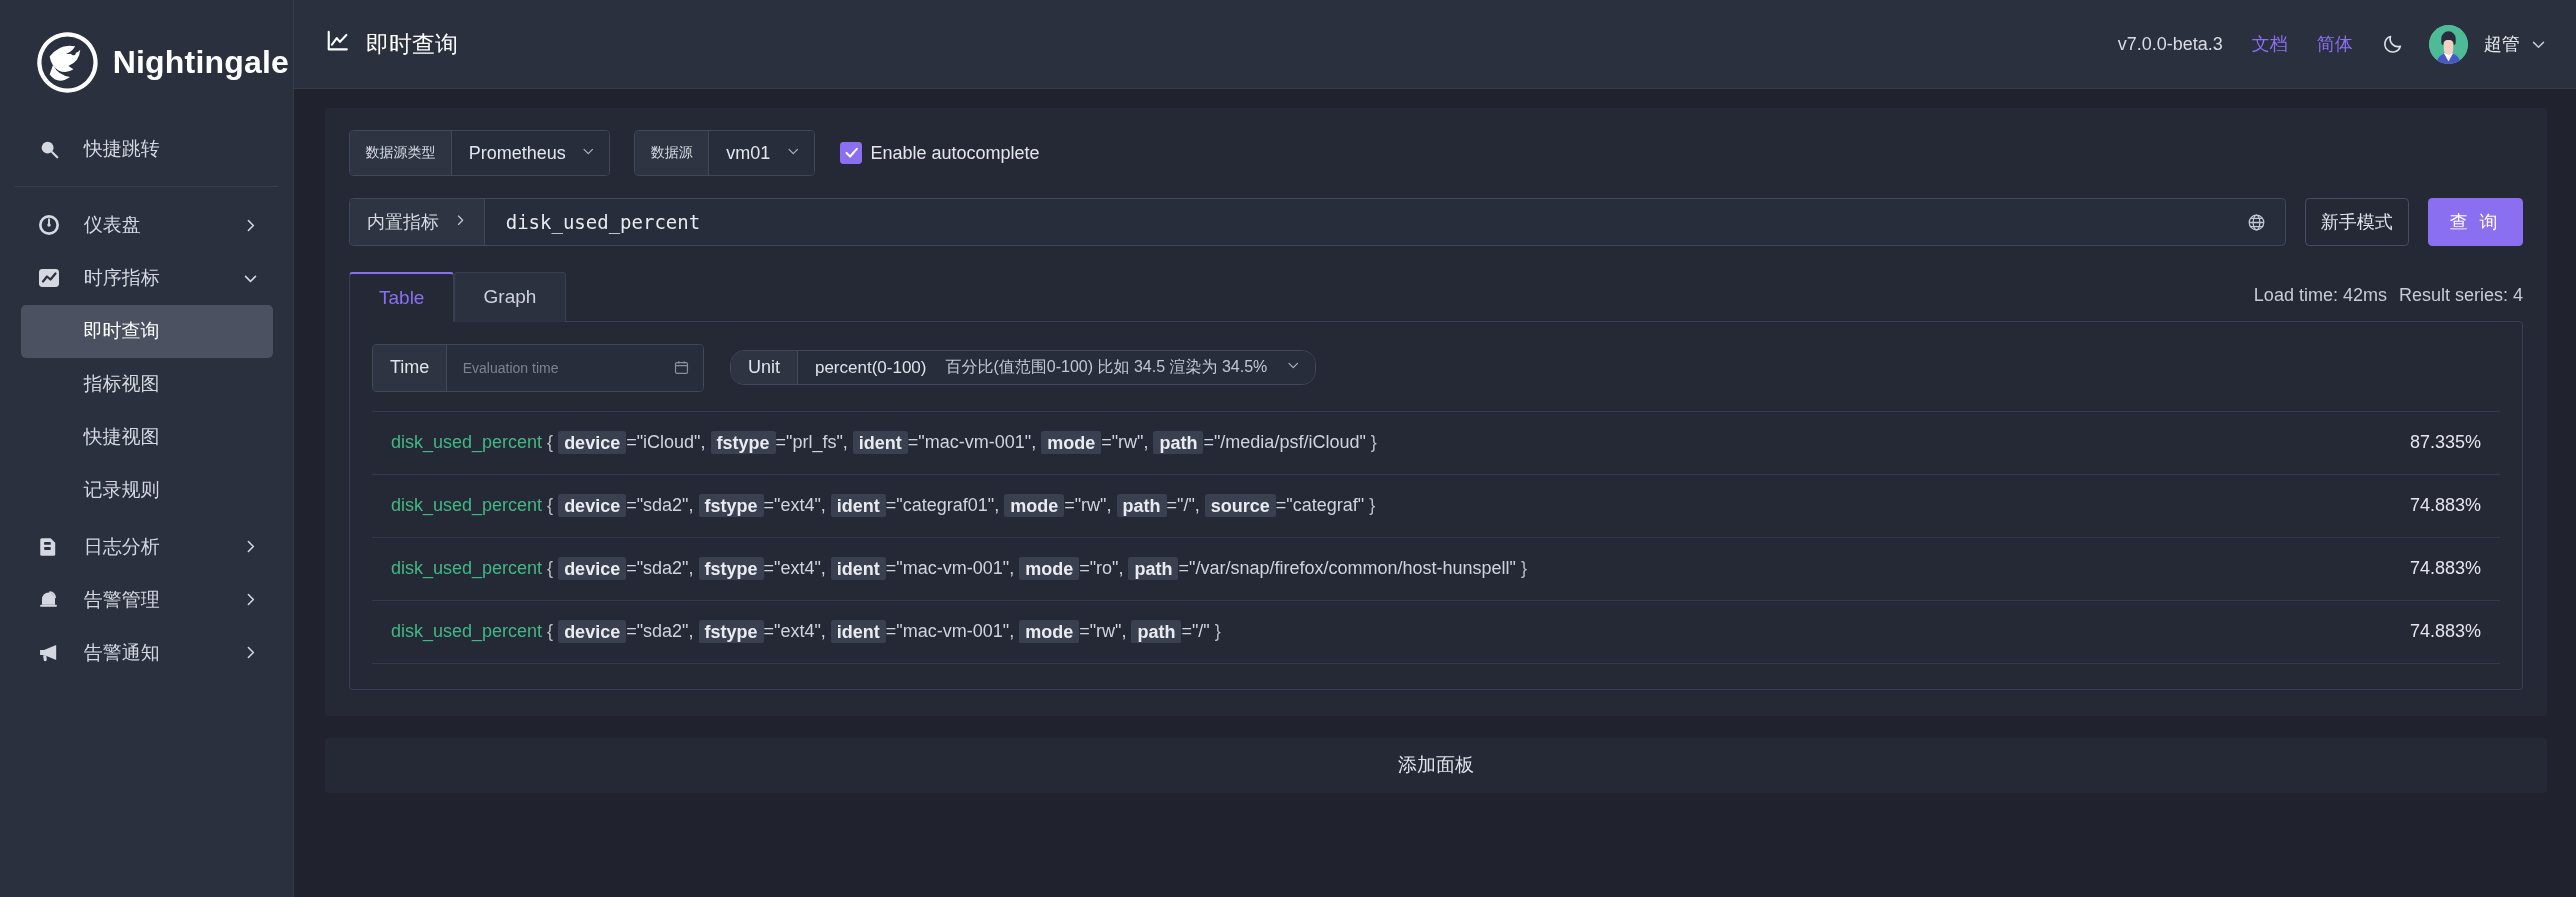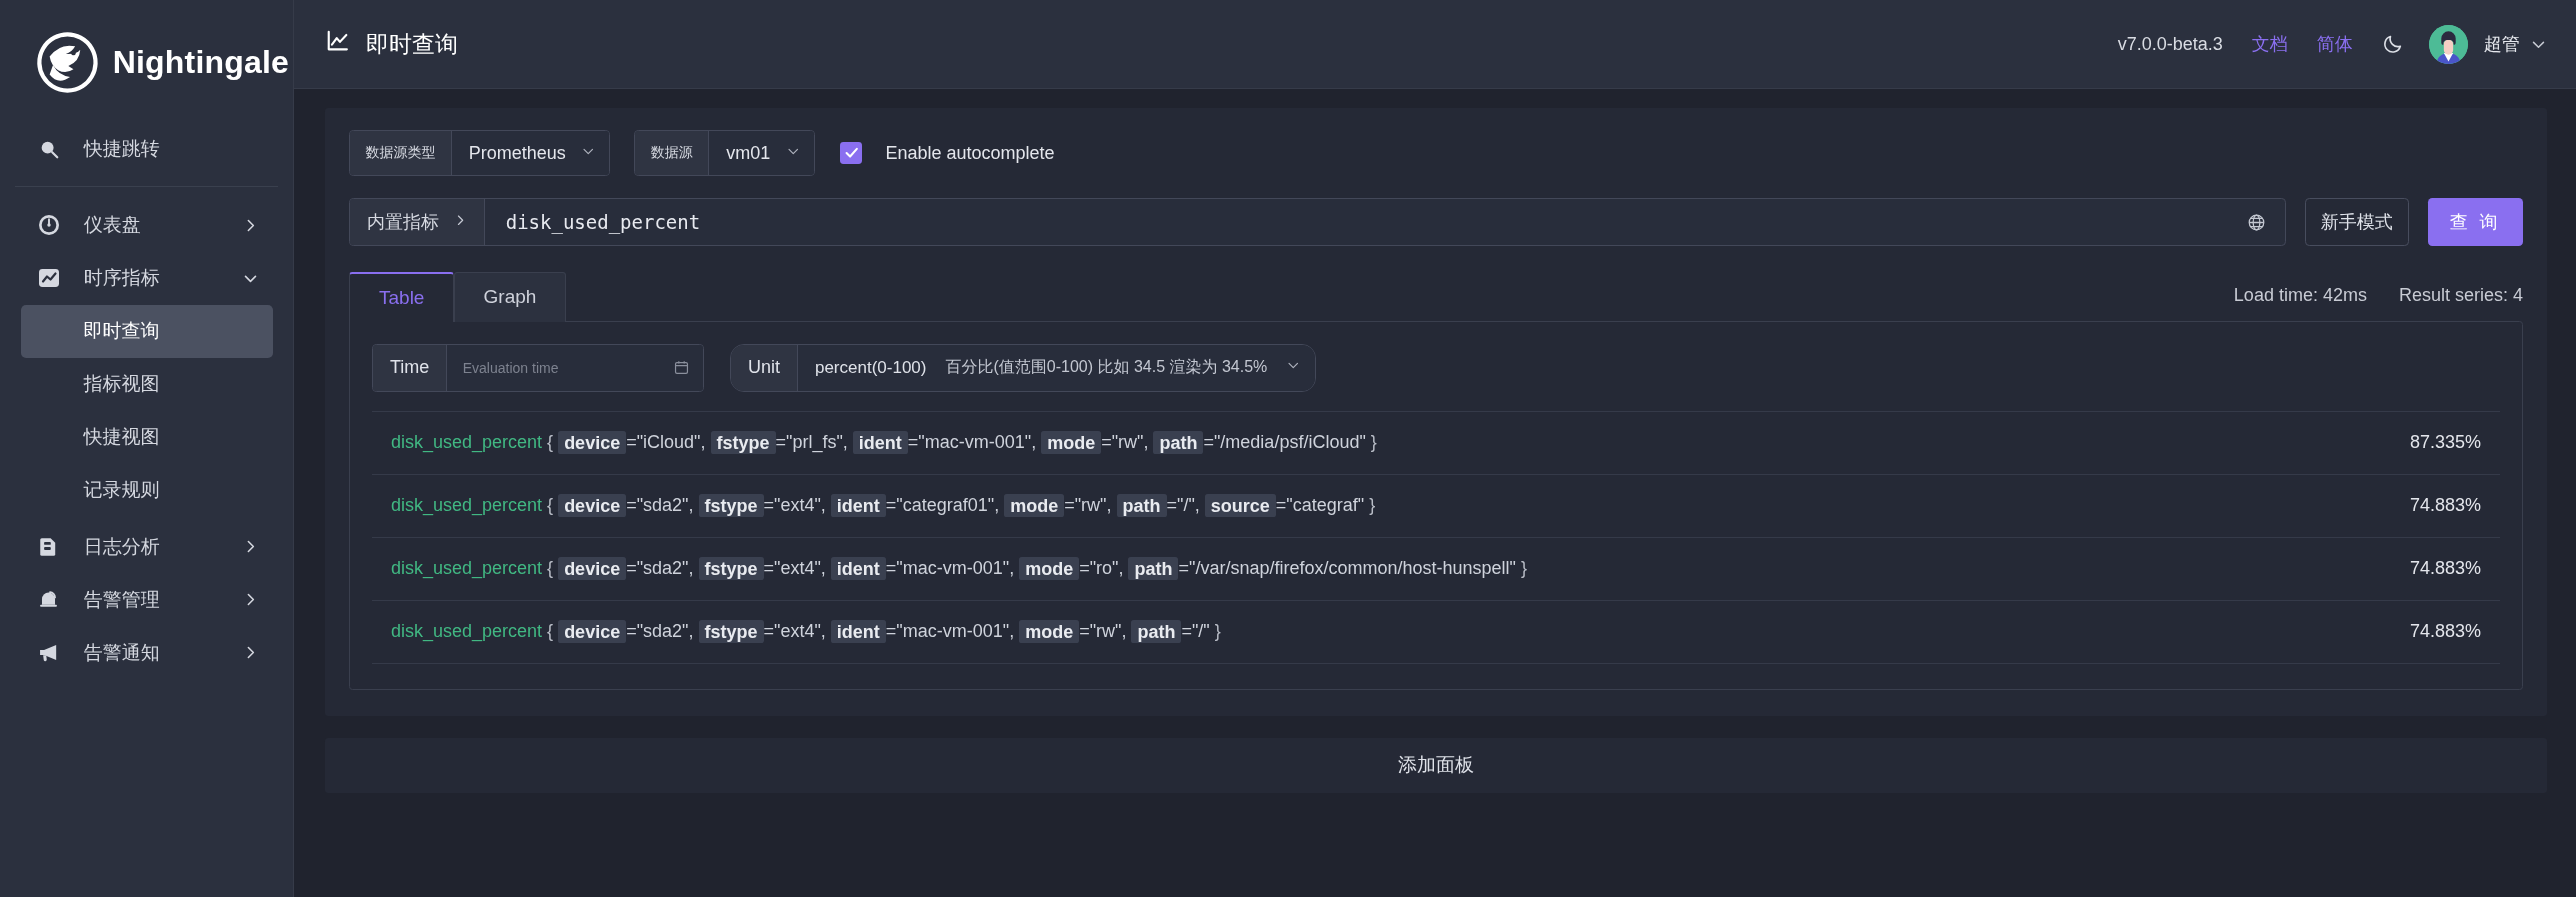--- a/index.html
+++ b/index.html
@@ -81,21 +81,21 @@
     background: #2f3442; color: #d7dae2; font-size: 14px;
     display: flex; align-items: center; padding: 0 15.4px;
     border-right: 0.9px solid #434859; white-space: nowrap;
   }
   .grp-select {
     background: #282d3b; color: #e4e6ec; font-size: 18px;
     display: flex; align-items: center; gap: 15.4px;
     padding: 0 13.7px 0 17px; cursor: pointer; white-space: nowrap;
   }
   .gap-28 { width: 24px; }
-  .checkwrap { display: flex; align-items: center; gap: 23px; margin-left: 25.6px; cursor: pointer; }
+  .checkwrap { display: flex; align-items: center; gap: 8px; margin-left: 25.6px; cursor: pointer; }
   .checkbox {
     width: 22px; height: 22px; border-radius: 3.4px; background: #8a6ff0;
     display: flex; align-items: center; justify-content: center;
   }
   .check-label { color: #e4e6ec; font-size: 18px; }
 
   
   .row2 { display: flex; align-items: stretch; gap: 0; margin-top: 22px; height: 48px; }
   .qbox { flex: 1; display: flex; align-items: stretch; border: 0.9px solid #434859; border-radius: 4.3px; background: #282d3b; overflow: hidden; }
   .qprefix {
@@ -124,36 +124,36 @@
     padding: 0 29px; font-size: 19px; cursor: pointer;
     border: 0.9px solid #3a3f4e; border-bottom: none;
     border-radius: 3.4px 3.4px 0 0; color: #cfd2db;
     background: #2c313f; position: relative; margin-right: -0.9px;
   }
   .tab.active {
     background: #252936; color: #8a6ff0;
     border-color: #3a3f4e; border-top: 2.6px solid #8a6ff0;
     z-index: 2;
   }
-  .tabs-meta { margin-left: auto; display: flex; gap: 32px; color: #c8cbd4; font-size: 18px; padding-bottom: 15.4px; }
+  .tabs-meta { margin-left: auto; display: flex; gap: 12px; color: #c8cbd4; font-size: 18px; padding-bottom: 15.4px; }
 
   .panel {
     border: 0.9px solid #3a3f4e; border-radius: 0 3.4px 3.4px 3.4px;
     background: #252936; padding: 22px 22px 25.6px 22px; margin-top: -0.9px;
   }
 
   .row3 { display: flex; align-items: center; }
   .time-grp { display: flex; align-items: stretch; border: 0.9px solid #434859; border-radius: 4.3px; height: 48px; overflow: hidden; }
   .time-label { background: #2f3442; color: #e0e3ea; font-size: 18px; display: flex; align-items: center; padding: 0 17px; border-right: 0.9px solid #434859; }
   .time-input {
     background: #282d3b; width: 256px; display: flex; align-items: center;
     padding: 0 13.7px 0 15.4px; color: #7d828f; font-size: 14px;
   }
   .cal-icon { margin-left: auto; display: flex; align-items: center; }
-  .unit-grp { display: flex; align-items: stretch; border: 0.9px solid #434859; border-radius: 14px; height: 48px; overflow: hidden; margin-left: 25.6px; }
+  .unit-grp { display: flex; align-items: stretch; border: 0.9px solid #434859; border-radius: 14px; height: 35px; overflow: hidden; margin-left: 25.6px; }
   .unit-label { background: #2f3442; color: #e0e3ea; font-size: 18px; display: flex; align-items: center; padding: 0 17px; border-right: 0.9px solid #434859; }
   .unit-select { background: #282d3b; display: flex; align-items: center; gap: 19px; padding: 0 13.7px 0 17px; color: #dfe2e9; font-size: 17px; cursor: pointer; white-space: nowrap; }
   .unit-desc { color: #c3c7d1; font-size: 16px; }
 
   
   .rtable { margin-top: 19px; border-top: 0.9px solid #353a49; }
   .rrow {
     display: flex; align-items: center;
     min-height: 63px; border-bottom: 0.9px solid #353a49;
     padding: 8.5px 19px 8.5px 19px;

